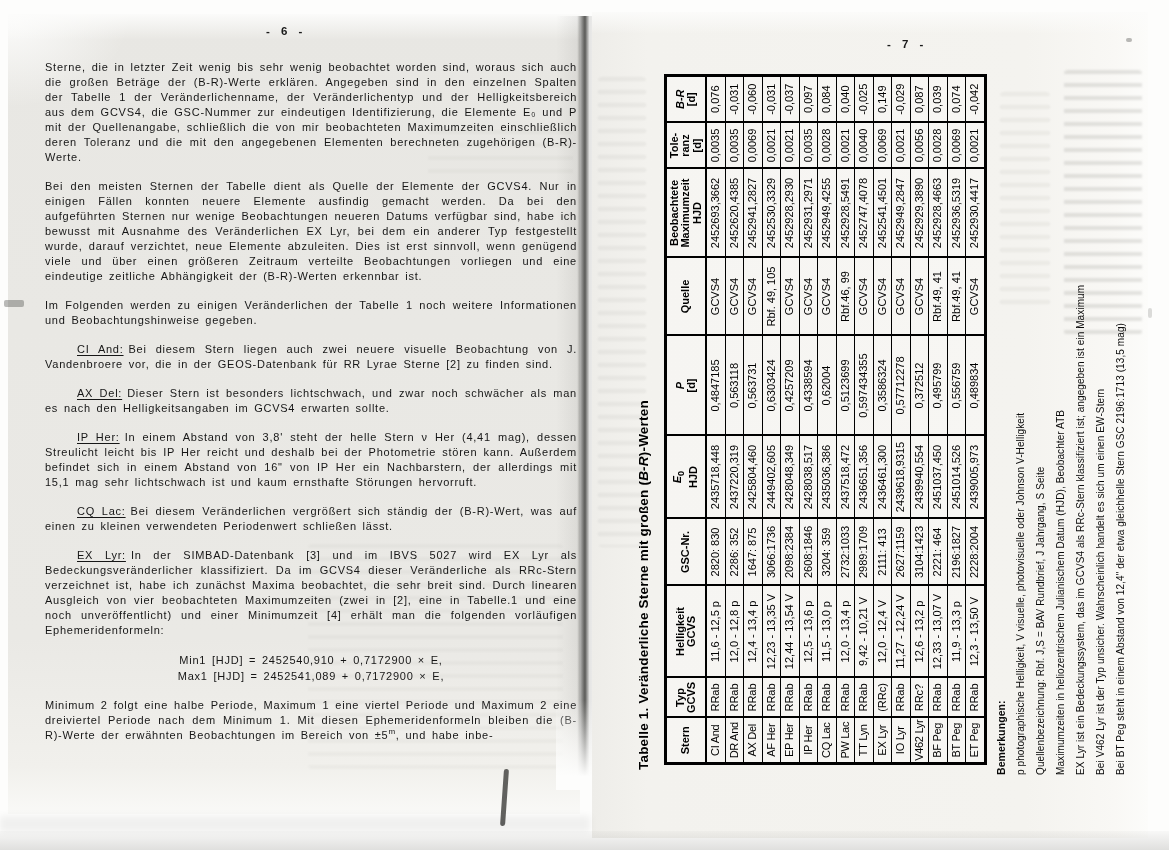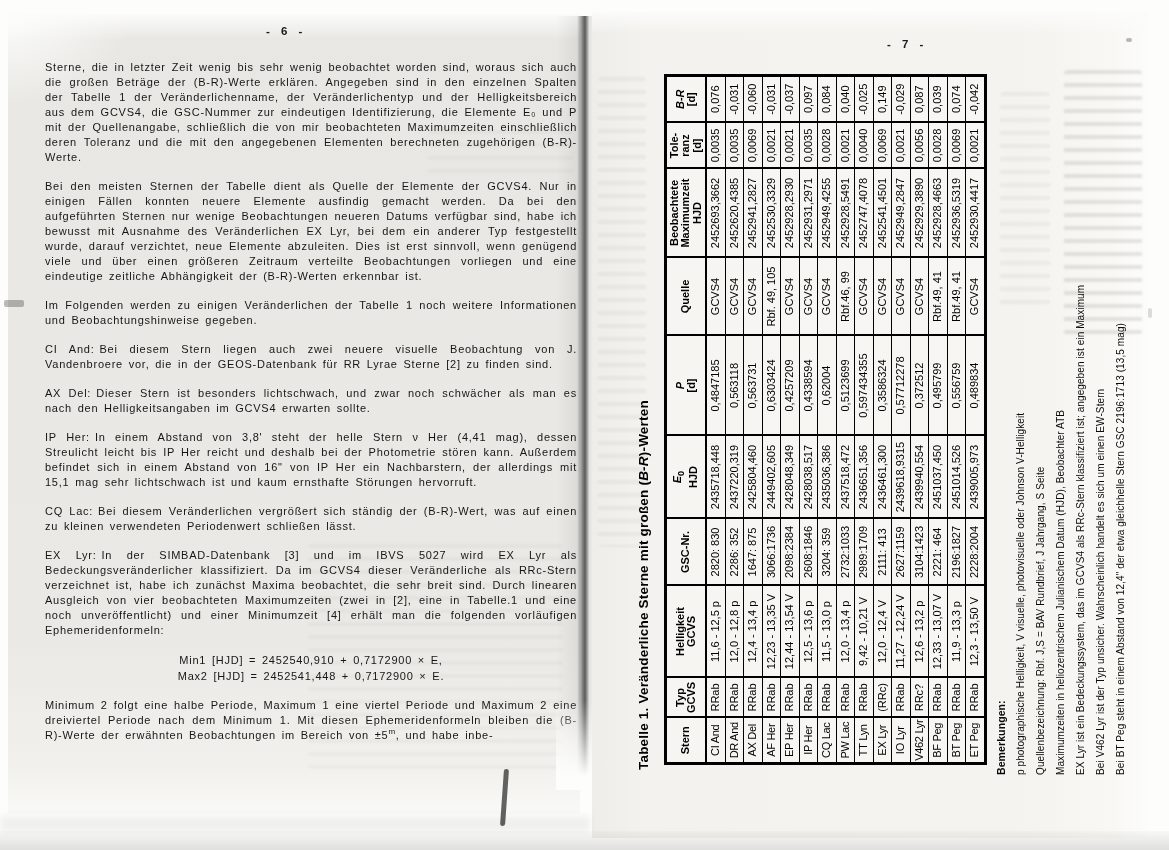--- a/index.html
+++ b/index.html
@@ -14,21 +14,21 @@
       radial-gradient(ellipse 170px 130px at 0% 0%,#fcfcfb 0%,rgba(252,252,251,0) 72%),
       linear-gradient(180deg,#e8e7e3 0%,#eae9e5 78%,#f1f0ec 94%,#f9f9f7 100%);}
   .page-num{font-size:11.5px;color:#1a1a1a;letter-spacing:4px;font-weight:bold;}
   .pn6{left:258px;top:11px;}
   .pn7{left:295px;top:26px;}
   .left-text{left:37px;top:46px;width:532px;color:#161616;font-size:11px;line-height:15px;
              letter-spacing:.75px;word-spacing:2px;text-align:justify;}
   .left-text p{margin:0 0 14px 0;}
   .left-text p.formula{margin:0;line-height:16px;text-align:center;}
   .left-text .fblock{margin:0 0 14px 0;}
-  .lead{text-underline-offset:2px;margin-right:5px;}
+  .lead{text-decoration:underline;text-underline-offset:2px;margin-right:5px;margin-left:32px;}
   sup{font-size:8px;line-height:0;}
 
   
   .gutter{left:556px;top:16px;width:44px;height:768px;
     background:linear-gradient(90deg,rgba(0,0,0,0) 0%,rgba(40,40,38,.07) 48%,
       rgba(45,45,42,.65) 62%,rgba(45,45,42,.78) 66%,rgba(0,0,0,.10) 76%,rgba(0,0,0,0) 100%);}
   .gutter-fade{left:556px;top:700px;width:44px;height:90px;
     background:linear-gradient(180deg,rgba(253,253,252,0),#fdfdfc 85%);}
   .fold-streak{left:502px;top:769px;width:5px;height:57px;background:#3c3c39;
     border-radius:3px;transform:rotate(4deg);opacity:.8;}
@@ -81,21 +81,21 @@
       </div>
     <div id="snotes">
         <p class="snote"><span class="lead">CI And:</span><span>Bei diesem Stern liegen auch zwei neuere visuelle Beobachtung von J. Vandenbroere vor, die in der GEOS-Datenbank für RR Lyrae Sterne [2] zu finden sind.</span></p>
         <p class="snote"><span class="lead">AX Del:</span><span>Dieser Stern ist besonders lichtschwach, und zwar noch schwächer als man es nach den Helligkeitsangaben im GCVS4 erwarten sollte.</span></p>
         <p class="snote"><span class="lead">IP Her:</span><span>In einem Abstand von 3,8' steht der helle Stern ν Her (4,41 mag), dessen Streulicht leicht bis IP Her reicht und deshalb bei der Photometrie stören kann. Außerdem befindet sich in einem Abstand von 16" von IP Her ein Nachbarstern, der allerdings mit 15,1 mag sehr lichtschwach ist und kaum ernsthafte Störungen hervorruft.</span></p>
         <p class="snote"><span class="lead">CQ Lac:</span><span>Bei diesem Veränderlichen vergrößert sich ständig der (B-R)-Wert, was auf einen zu kleinen verwendeten Periodenwert schließen lässt.</span></p>
         <p class="snote"><span class="lead">EX Lyr:</span><span>In der SIMBAD-Datenbank [3] und im IBVS 5027 wird EX Lyr als Bedeckungsveränderlicher klassifiziert. Da im GCVS4 dieser Veränderliche als RRc-Stern verzeichnet ist, habe ich zunächst Maxima beobachtet, die sehr breit sind. Durch linearen Ausgleich von vier beobachteten Maximumzeiten (zwei in [2], eine in Tabelle.1 und eine noch unveröffentlicht) und einer Minimumzeit [4] erhält man die folgenden vorläufigen Ephemeridenformeln:</span></p>
       </div>
     <div class="fblock" id="formulas">
         <p class="formula">Min1 [HJD] = 2452540,910 + 0,7172900 × E,</p>
-        <p class="formula">Max2 [HJD] = 2452541,448 + 0,7172900 × E.</p>
+        <p class="formula">Max1 [HJD] = 2452541,089 + 0,7172900 × E,</p>
       </div>
     <p><span>Minimum 2 folgt eine halbe Periode, Maximum 1 eine viertel Periode und Maximum 2 eine dreiviertel Periode nach dem Minimum 1. Mit diesen Ephemeridenformeln bleiben die (B-R)-Werte der erwähnten Beobachtungen im Bereich von ±5</span><sup>m</sup><span>, und habe inbe-</span></p>
   </div>
 
   <div class="abs ghost xlight" style="left:420px;top:116px;width:145px;height:50px;"></div>
   <div class="abs ghost xlight" style="left:300px;top:530px;width:255px;height:225px;"></div>
   <div class="abs speck" style="left:-4px;top:286px;width:20px;height:7px;"></div>
 </div>
 
 <div class="abs gutter"></div>

